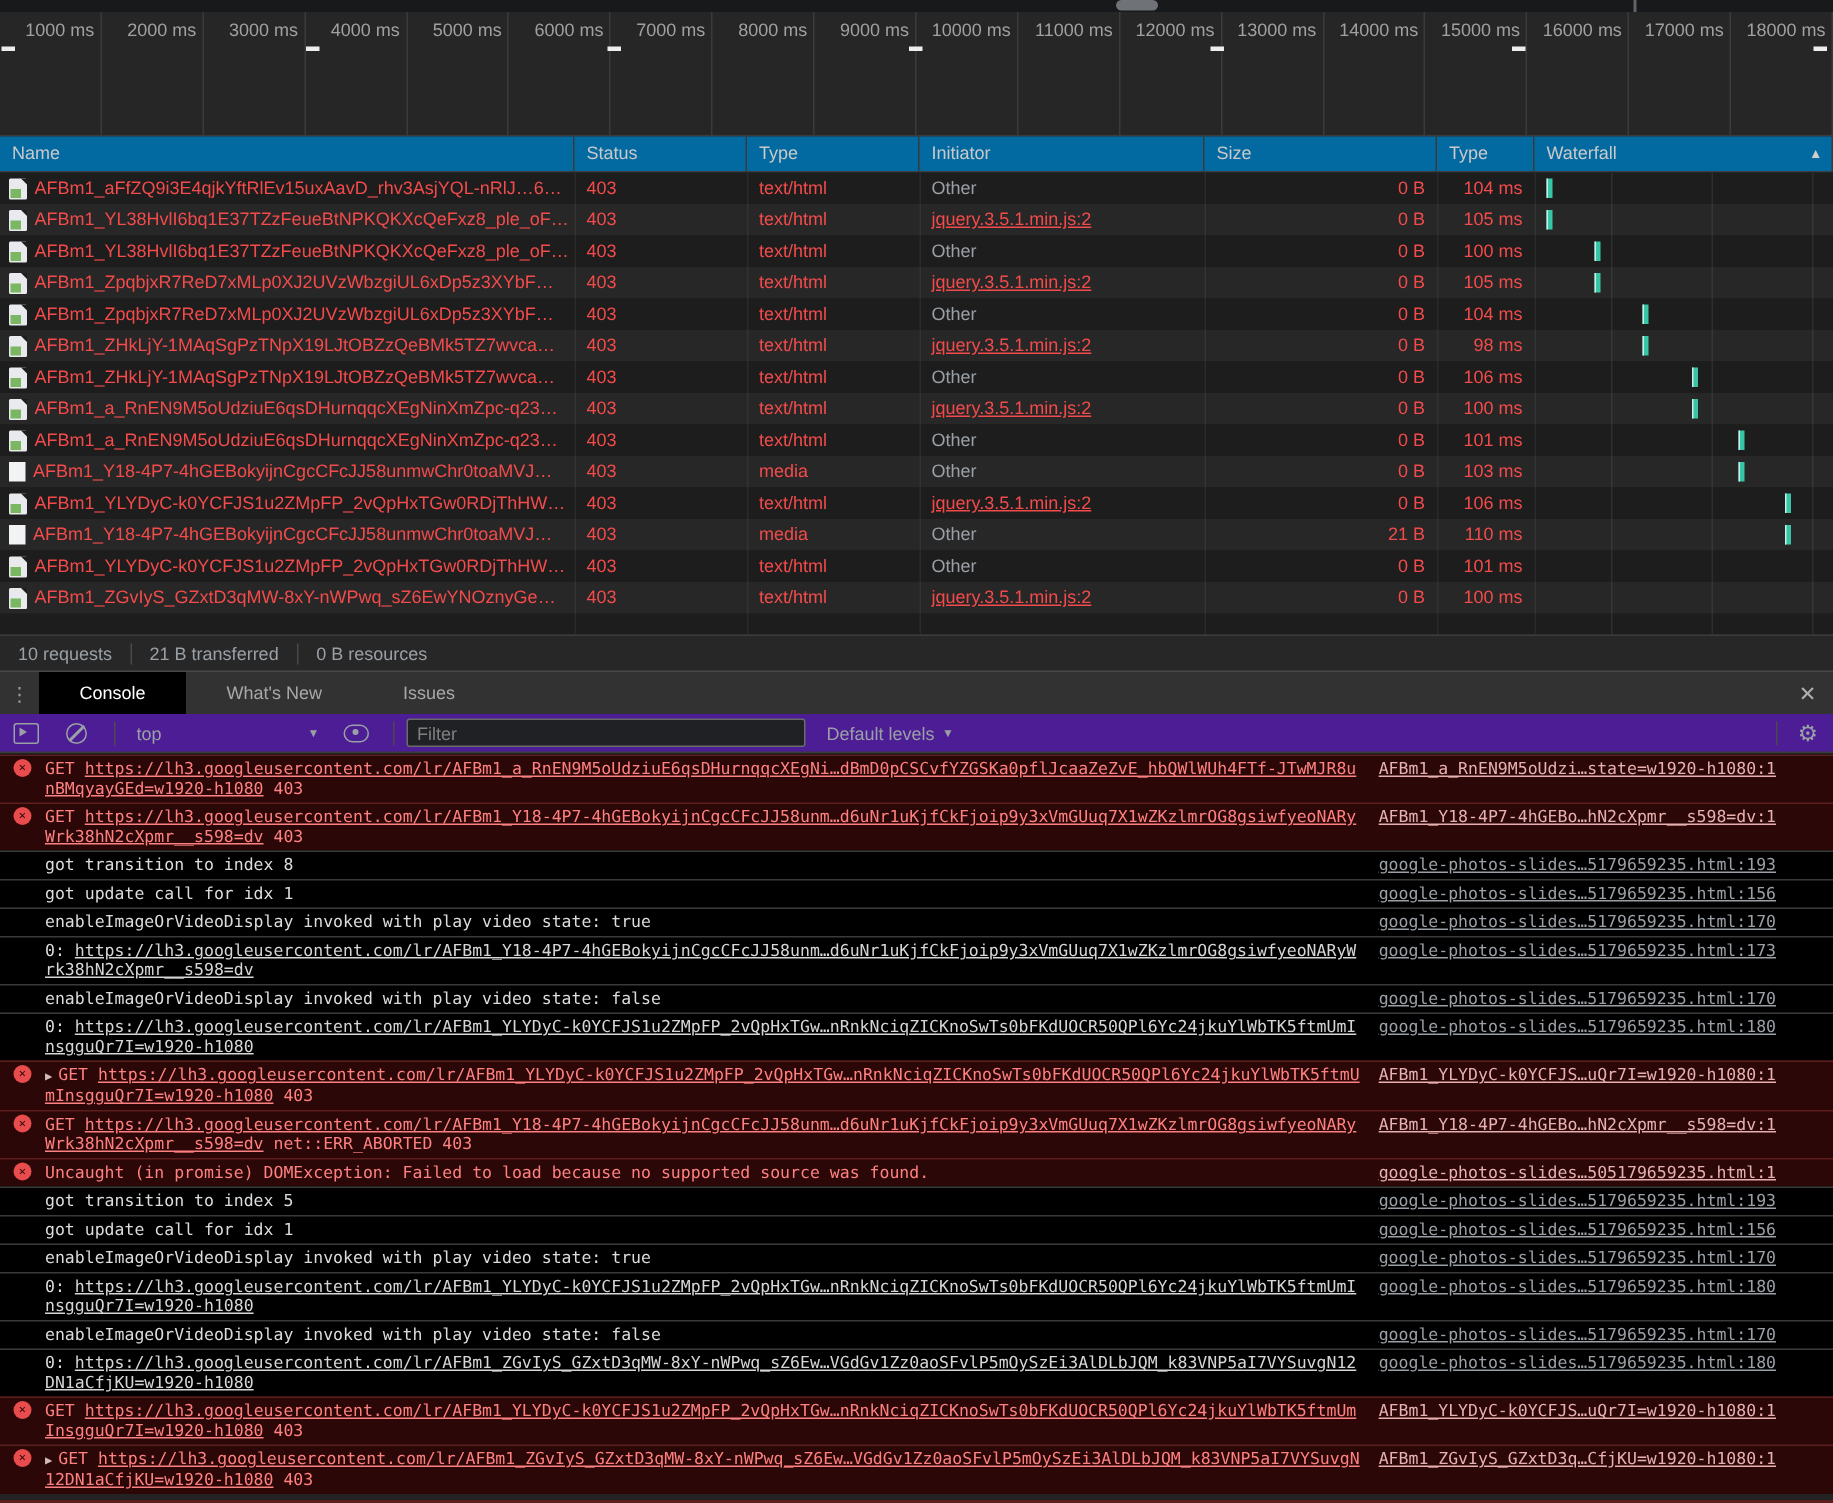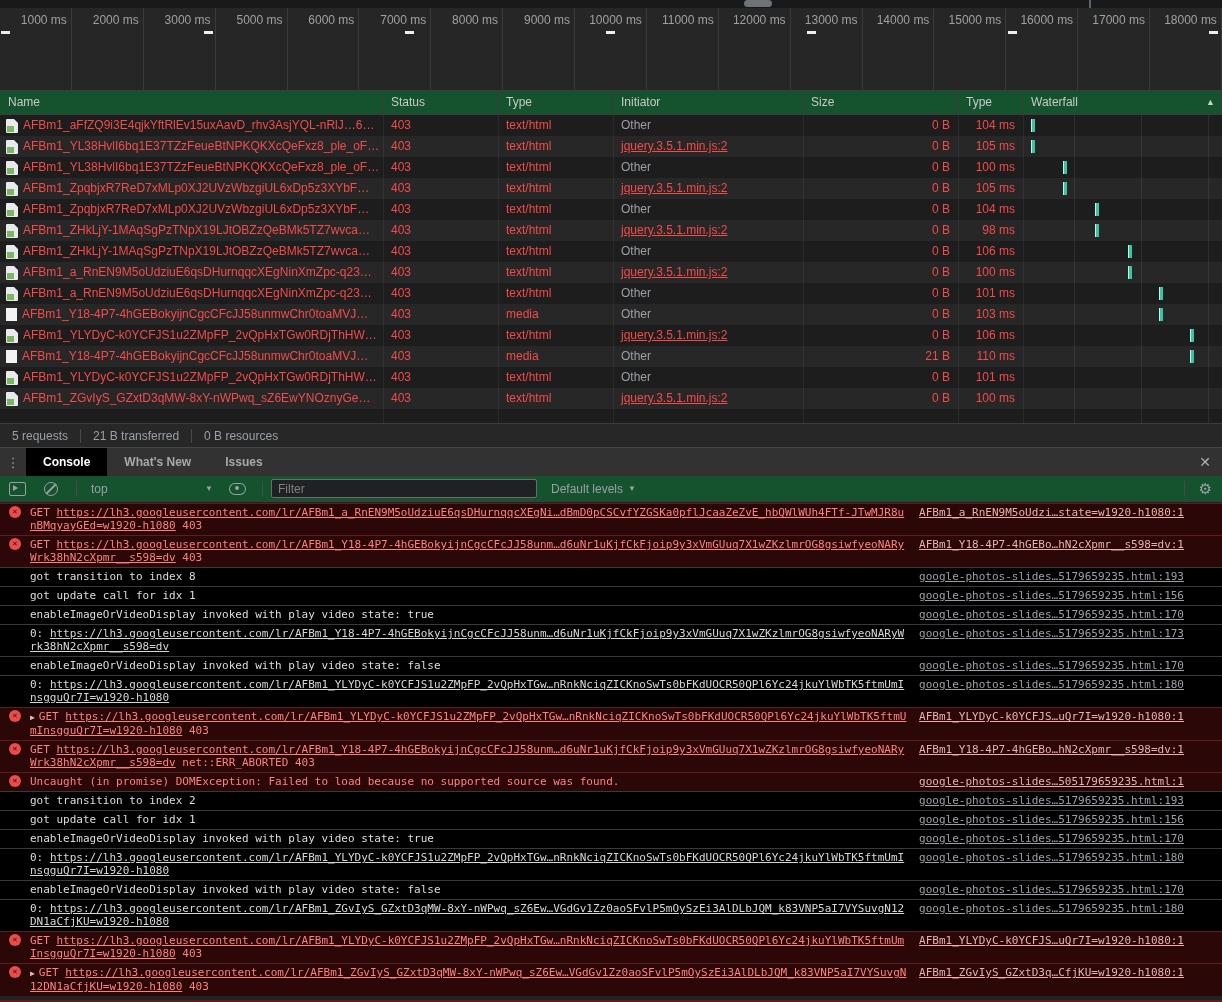--- a/index.html
+++ b/index.html
@@ -12,21 +12,21 @@
   .scrub-line{position:absolute;top:0;left:1089px;width:2px;height:8px;background:#5f6368;}
 
   
   .ruler{position:absolute;top:8px;left:0;width:1222px;height:83px;background:#262626;
          border-bottom:1px solid #3c3c3c;display:flex;box-sizing:border-box;}
   .ruler-cell{flex:1;border-right:1px solid #3a3a3a;box-sizing:border-box;text-align:right;
               padding:5px 4px 0 0;color:#a0a0a0;font-size:12px;white-space:nowrap;overflow:hidden;}
   .ruler-tick{position:absolute;top:23px;width:9px;height:3px;background:#ededed;}
 
   
-  .nt-header{position:absolute;top:91px;left:0;width:1222px;height:24px;background:#14532d;
+  .nt-header{position:absolute;top:91px;left:0;width:1222px;height:24px;background:#0369a1;
              border-bottom:1px solid #3c3c3c;display:flex;box-sizing:border-box;
              color:#c9c9c9;font-size:12px;line-height:23px;align-items:center;}
   .nt-header .cell{border-right:1px solid #3a3a3a;box-sizing:border-box;padding-left:8px;overflow:hidden;white-space:nowrap;}
   .c-name{width:383px;}.c-status{width:115px;}.c-type{width:115px;}.c-init{width:190px;}
   .c-size{width:155px;}.c-time{width:65px;}.c-wf{flex:1;position:relative;}
   .sort-arrow{position:absolute;right:6px;top:0;color:#cfcfcf;font-size:9px;}
 
   .nt-body{position:absolute;top:115px;left:0;width:1222px;height:308px;background:#1d1d1d;overflow:hidden;}
   .nt-row{display:flex;height:21px;line-height:21px;font-size:12px;white-space:nowrap;}
   .nt-row.odd{background:#1d1d1d;}
@@ -52,26 +52,26 @@
               color:#9aa0a6;font-size:12px;}
   .nt-summary span{padding:0 12px;}
   .sum-div{width:1px;height:14px;background:#4a4a4a;}
 
   
   .drawer-tabs{position:absolute;top:447px;left:0;width:1222px;height:29px;background:#323232;
                border-top:1px solid #474747;box-sizing:border-box;display:flex;align-items:stretch;
                font-size:12px;color:#a8a8a8;}
   .dots-icon{width:26px;display:flex;align-items:center;justify-content:center;color:#9aa0a6;
              font-size:13px;letter-spacing:0;cursor:pointer;}
-  .tab{padding:0 17px;display:flex;align-items:center;cursor:pointer;font-weight:bold;}
+  .tab{padding:0 27px;display:flex;align-items:center;cursor:pointer;}
   .tab.active{background:#000000;color:#ffffff;}
   .close-x{margin-left:auto;width:34px;display:flex;align-items:center;justify-content:center;
            color:#b0b0b0;font-size:14px;cursor:pointer;}
 
-  .console-toolbar{position:absolute;top:476px;left:0;width:1222px;height:26px;background:#14532d;
+  .console-toolbar{position:absolute;top:476px;left:0;width:1222px;height:26px;background:#4c1d95;
                    border-bottom:1px solid #3c3c3c;box-sizing:border-box;display:flex;align-items:center;
                    font-size:12px;color:#9aa0a6;}
   .tb-icon{flex:none;cursor:pointer;}
   .sidebar-toggle{width:15px;height:12px;border:1.5px solid #9aa0a6;border-radius:2px;margin:0 10px 0 9px;position:relative;}
   .sidebar-toggle::after{content:"";position:absolute;left:3px;top:2px;border-style:solid;
              border-width:3.5px 0 3.5px 5px;border-color:transparent transparent transparent #9aa0a6;}
   .clear-icon{width:12px;height:12px;border:1.5px solid #9aa0a6;border-radius:50%;margin:0 12px 0 8px;position:relative;}
   .clear-icon::after{content:"";position:absolute;left:-1px;top:5px;width:14px;height:1.5px;background:#9aa0a6;transform:rotate(-45deg);}
   .tb-div{width:1px;height:16px;background:#4a4a4a;margin:0 6px;flex:none;}
   .ctx-select{width:128px;display:flex;align-items:center;cursor:pointer;padding-left:8px;}
@@ -116,20 +116,21 @@
 
 <div class="top-strip">
   <div class="scrub-pill"></div>
   <div class="scrub-line"></div>
 </div>
 
 <div class="ruler">
     <div class="ruler-cell">1000 ms</div>
     <div class="ruler-cell">2000 ms</div>
     <div class="ruler-cell">3000 ms</div>
+    <div class="ruler-cell">4000 ms</div>
     <div class="ruler-cell">5000 ms</div>
     <div class="ruler-cell">6000 ms</div>
     <div class="ruler-cell">7000 ms</div>
     <div class="ruler-cell">8000 ms</div>
     <div class="ruler-cell">9000 ms</div>
     <div class="ruler-cell">10000 ms</div>
     <div class="ruler-cell">11000 ms</div>
     <div class="ruler-cell">12000 ms</div>
     <div class="ruler-cell">13000 ms</div>
     <div class="ruler-cell">14000 ms</div>
@@ -357,21 +358,21 @@
     <div class="col-sep" style="left: 613px;"></div>
     <div class="col-sep" style="left: 803px;"></div>
     <div class="col-sep" style="left: 958px;"></div>
     <div class="col-sep" style="left: 1023px;"></div>
     <div class="grid-line" style="left: 1074px;"></div>
     <div class="grid-line" style="left: 1141px;"></div>
     <div class="grid-line" style="left: 1208px;"></div>
   </div>
 
 <div class="nt-summary">
-  <span>5 requests</span>
+  <span>10 requests</span>
   <div class="sum-div"></div>
   <span>21 B transferred</span>
   <div class="sum-div"></div>
   <span>0 B resources</span>
 </div>
 
 <div class="drawer-tabs">
   <div class="dots-icon">⋮</div>
   <div class="tab active">Console</div>
   <div class="tab">What's New</div>
@@ -461,21 +462,21 @@
       </div>
       <div class="msg error">
         <div class="msg-gutter">
           <div class="err-icon">✕</div>
         </div>
         <div class="msg-content"><span>Uncaught (in promise) DOMException: Failed to load because no supported source was found.</span></div>
         <div class="msg-source">google-photos-slides…505179659235.html:1</div>
       </div>
       <div class="msg log">
         <div class="msg-gutter"></div>
-        <div class="msg-content"><span>got transition to index 2</span></div>
+        <div class="msg-content"><span>got transition to index 5</span></div>
         <div class="msg-source">google-photos-slides…5179659235.html:193</div>
       </div>
       <div class="msg log">
         <div class="msg-gutter"></div>
         <div class="msg-content"><span>got update call for idx 1</span></div>
         <div class="msg-source">google-photos-slides…5179659235.html:156</div>
       </div>
       <div class="msg log">
         <div class="msg-gutter"></div>
         <div class="msg-content"><span>enableImageOrVideoDisplay invoked with play video state: true</span></div>

